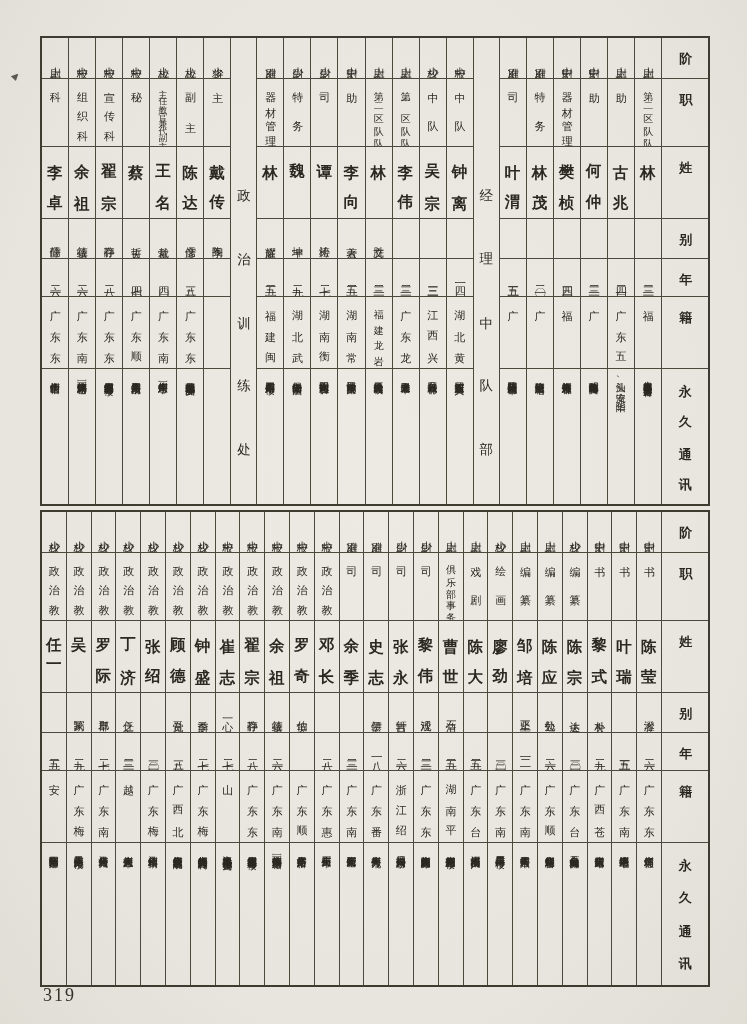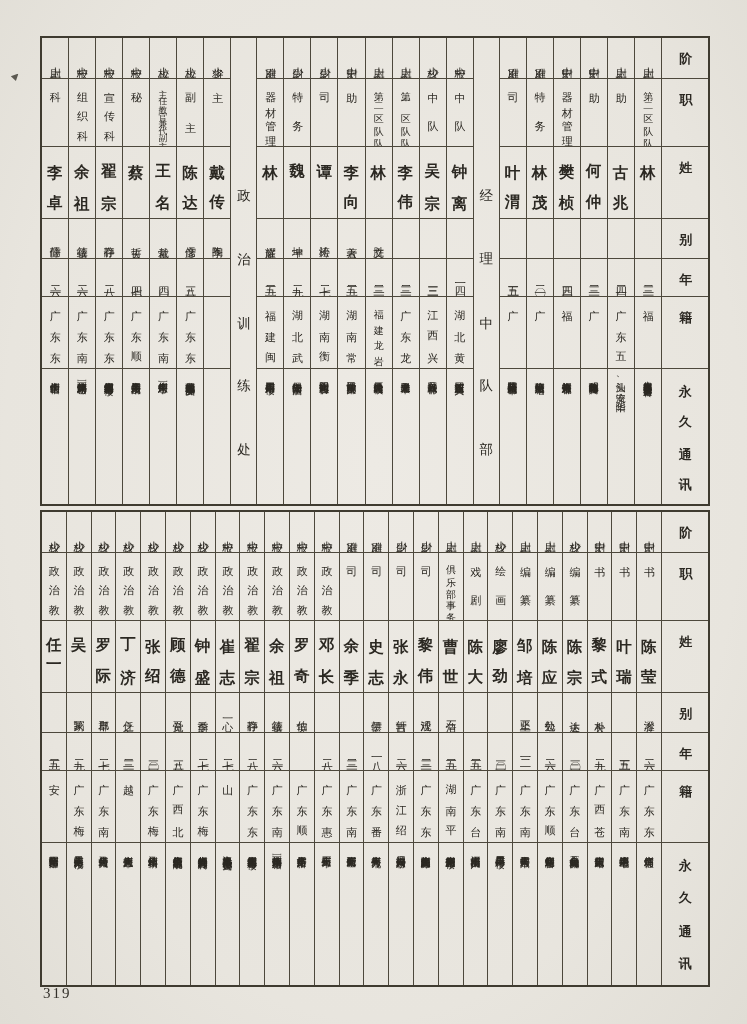--- a/index.html
+++ b/index.html
@@ -37,21 +37,21 @@
   .r-age .vt{font-size:11.5px;}
   .r-native .vt{font-size:11px;}
   .r-address .vt{font-size:9.8px;line-height:1.18;letter-spacing:.3px;}
   .fs-s{font-size:10px !important;}
   .fs-xs{font-size:8.8px !important;line-height:1.15 !important;}
   .col.header .vt{font-size:13px;font-weight:600;letter-spacing:1.5px;}
   .col.header .r-address .vt{font-size:13px;}
   .col.section .cell{flex:1 1 auto;}
   .col.section .vt{height:100%;font-size:13.5px;letter-spacing:1px;
     text-align:justify;text-align-last:justify;padding:140px 0 72px;box-sizing:border-box;}
-  .pageno{position:absolute;left:43px;top:985px;font-size:15px;letter-spacing:2px;color:#33302a;}
+  .pageno{position:absolute;left:43px;top:985px;font-size:18px;letter-spacing:2px;color:#33302a;}
   .mark{position:absolute;left:11px;top:74px;width:8px;height:7px;background:#3a372e;
     clip-path:polygon(0 25%,100% 0,55% 100%);transform:rotate(-8deg);opacity:.8;}
 </style>
 </head>
 <body>
 
 <div class="page">
   <div class="mark"></div>
   <div class="tbl" id="t0">
       <div class="col header">

